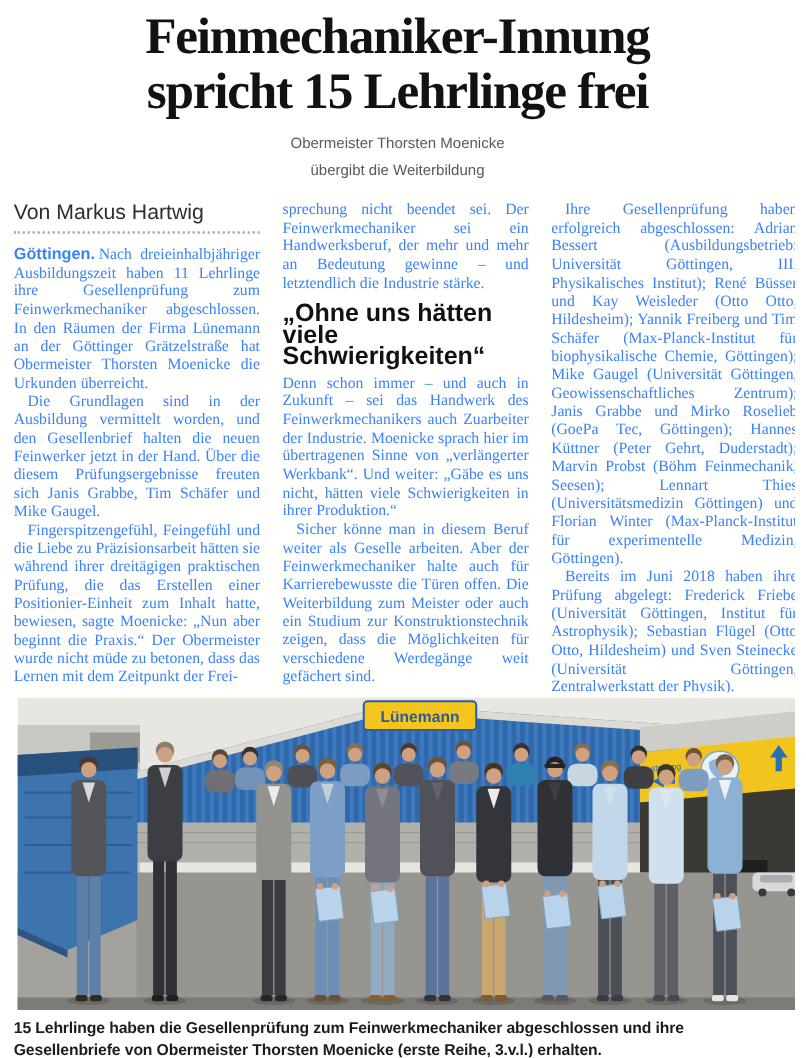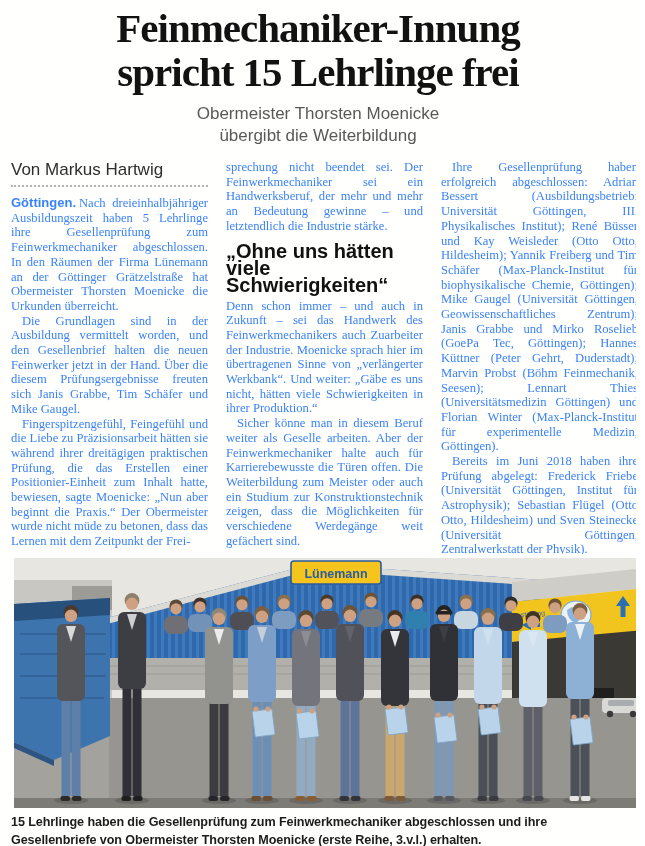--- a/index.html
+++ b/index.html
@@ -4,21 +4,21 @@
 <style>
   html,body{margin:0;padding:0;background:#ffffff;}
   #page{position:relative;width:636px;height:846px;background:#fffffe;overflow:hidden;
         font-family:"Liberation Sans",sans-serif;color:#161616;}
 
   
   .headline{margin:6px 10px 0;text-align:center;
     font-family:"Liberation Serif",serif;font-weight:bold;color:#121212;
     font-size:41px;line-height:44px;letter-spacing:-1px;}
   .subtitle{margin-top:9px;text-align:center;color:#595959;
-    font-size:17px;line-height:22px;font-weight:400;}
+    font-size:12px;line-height:22px;font-weight:400;}
 
   
   .cols{display:flex;gap:18px;padding:0 11px;margin-top:13px;height:394px;overflow:hidden;}
   .col{width:197px;min-width:197px;}
   .byline{font-size:17px;color:#2e2e2e;padding-bottom:5px;margin-bottom:9px;
     border-bottom:2px dotted #b3b3b3;}
   .col p{margin:0;font-family:"Liberation Serif",serif;font-size:12.6px;line-height:14.7px;
     text-align:justify;color:#3b82f6;}
   .col p.ind{text-indent:11px;}
   .lead{font-family:"Liberation Sans",sans-serif;font-weight:bold;font-size:13px;padding-right:3px;}
@@ -44,21 +44,21 @@
 
   <div class="subtitle">
     <span style="display:block">Obermeister Thorsten Moenicke</span>
     <span style="display:block">übergibt die Weiterbildung</span>
   </div>
 
   <div class="cols">
 
     <div class="col">
       <div class="byline">Von Markus Hartwig</div>
-      <p><span class="lead">Göttingen.</span><span>Nach dreieinhalbjähriger Ausbildungszeit haben 5 Lehrlinge ihre Gesellenprüfung zum Feinwerkmechaniker abgeschlossen. In den Räumen der Firma Lünemann an der Göttinger Grätzelstraße hat Obermeister Thorsten Moenicke die Urkunden überreicht.</span></p>
+      <p><span class="lead">Göttingen.</span><span>Nach dreieinhalbjähriger Ausbildungszeit haben 11 Lehrlinge ihre Gesellenprüfung zum Feinwerkmechaniker abgeschlossen. In den Räumen der Firma Lünemann an der Göttinger Grätzelstraße hat Obermeister Thorsten Moenicke die Urkunden überreicht.</span></p>
       <p class="ind">Die Grundlagen sind in der Ausbildung vermittelt worden, und den Gesellenbrief halten die neuen Feinwerker jetzt in der Hand. Über die diesem Prüfungsergebnisse freuten sich Janis Grabbe, Tim Schäfer und Mike Gaugel.</p>
       <p class="ind">Fingerspitzengefühl, Feingefühl und die Liebe zu Präzisionsarbeit hätten sie während ihrer dreitägigen praktischen Prüfung, die das Erstellen einer Positionier-Einheit zum Inhalt hatte, bewiesen, sagte Moenicke: „Nun aber beginnt die Praxis.“ Der Obermeister wurde nicht müde zu betonen, dass das Lernen mit dem Zeitpunkt der Frei-</p>
     </div>
 
     <div class="col">
       <p>sprechung nicht beendet sei. Der Feinwerkmechaniker sei ein Handwerksberuf, der mehr und mehr an Bedeutung gewinne – und letztendlich die Industrie stärke.</p>
       <h3 class="subhead">
         <span>„Ohne uns hätten</span>
         <span>viele Schwierigkeiten“</span>
       </h3>

